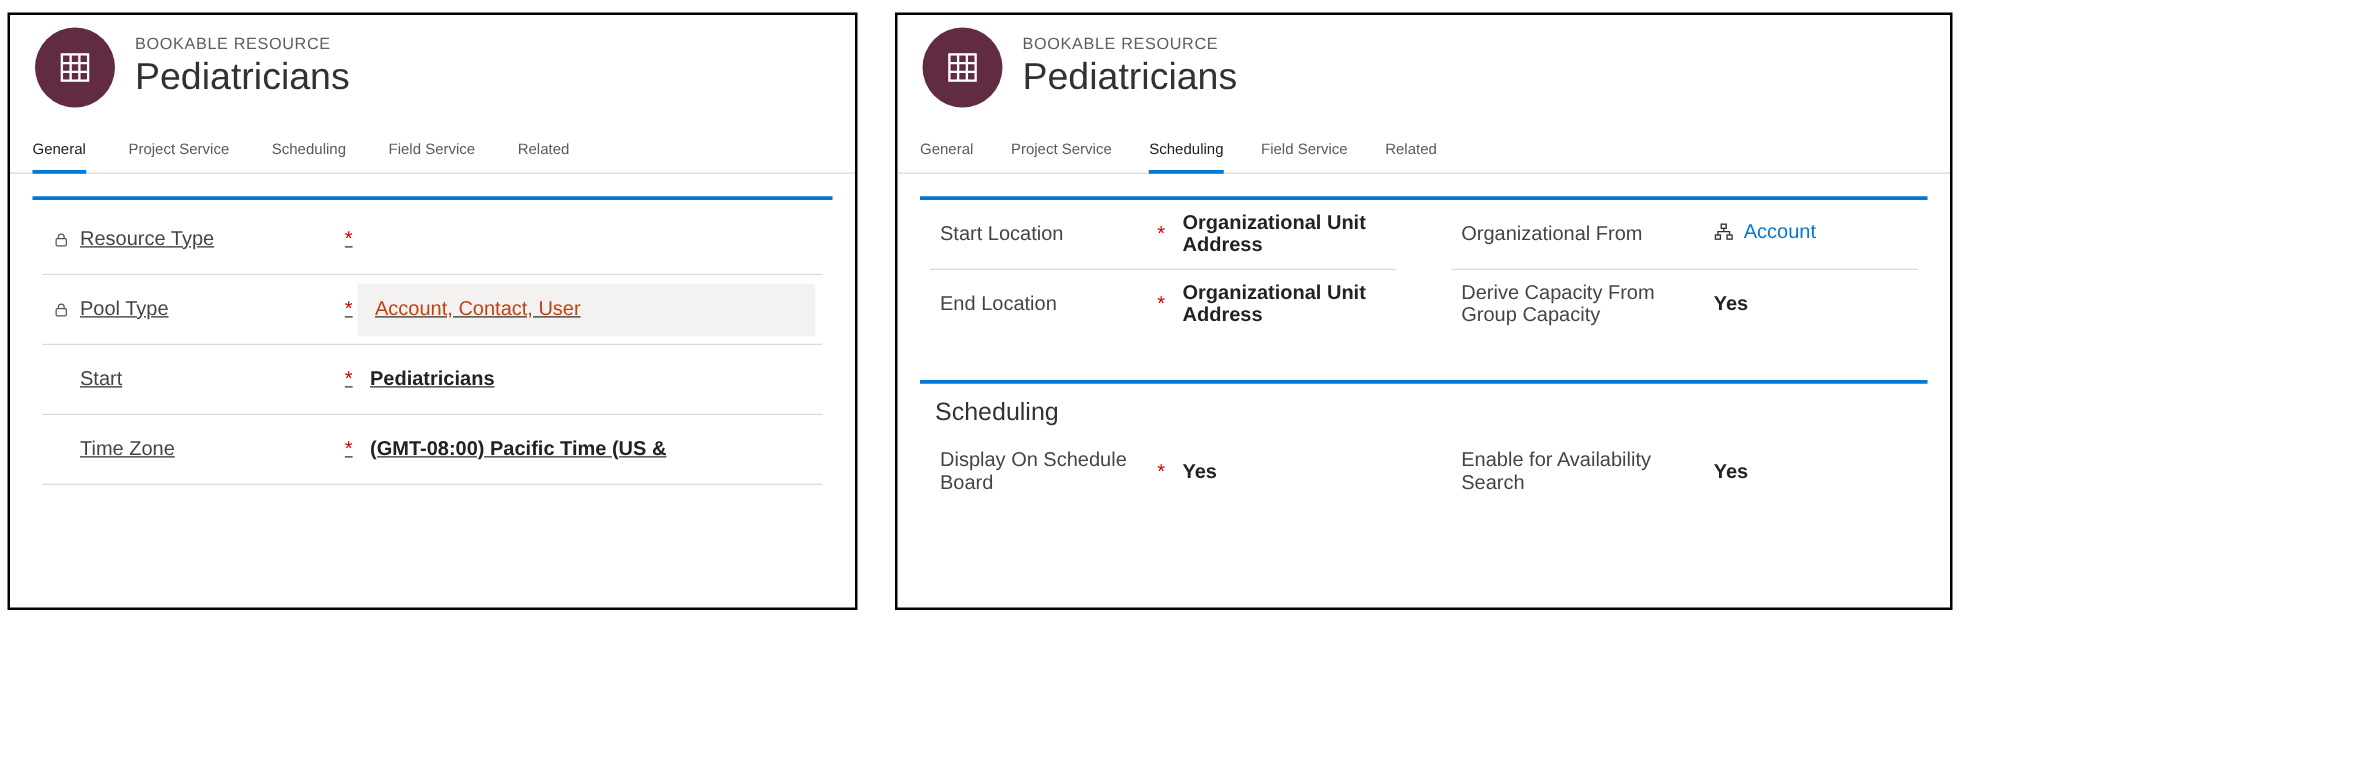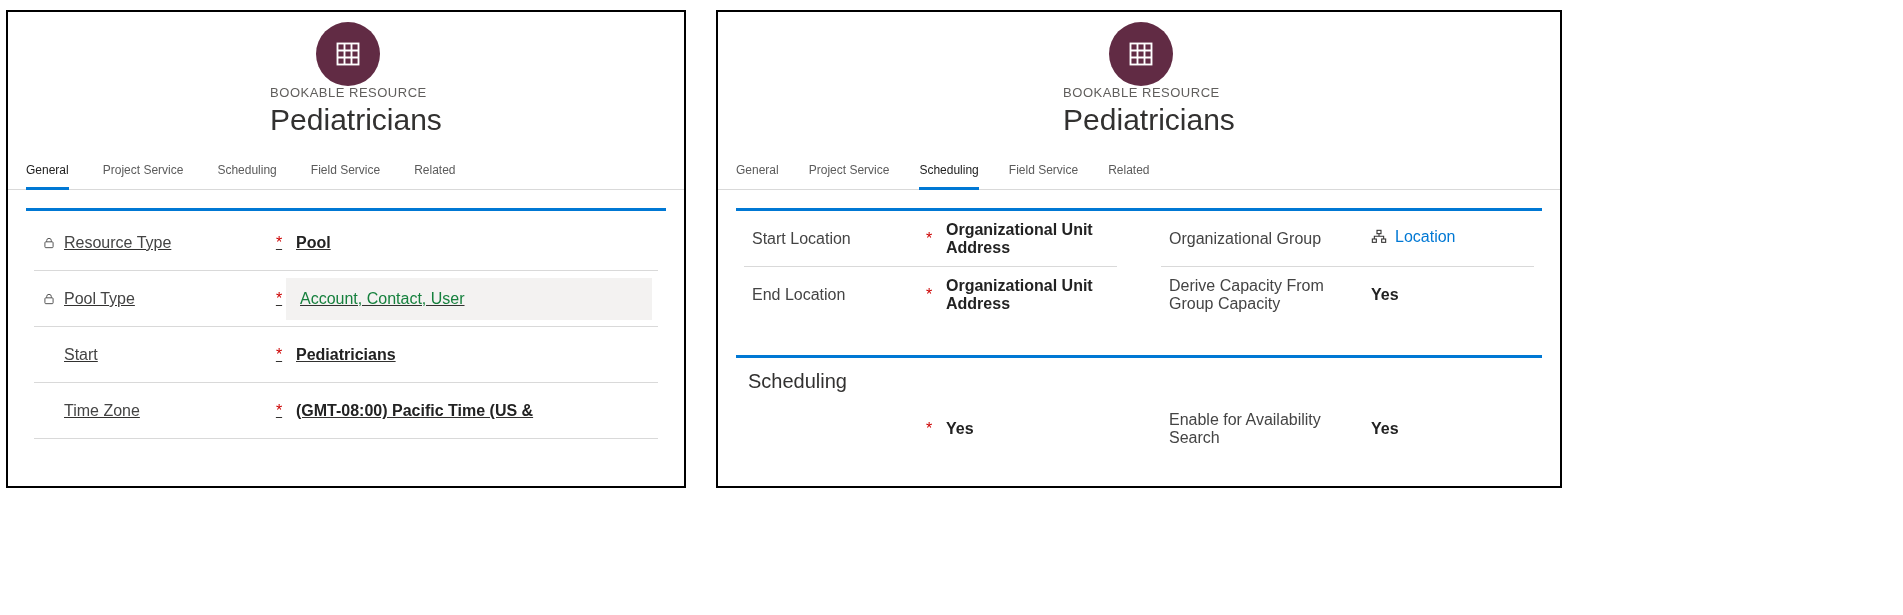--- a/index.html
+++ b/index.html
@@ -21,21 +21,21 @@
     width:1903px;
     padding:10px 0 0 6px;
   }
   .wrap{display:flex;gap:30px;}
   .panel{
     border:2px solid #000;
     background:#fff;
   }
   .panel.left{width:680px;height:478px;}
   .panel.right{width:846px;height:478px;}
-  .header{display:flex;align-items:center;padding:10px 0 0 20px;flex-direction:column;}
+  .header{display:flex;align-items:center;padding:10px 0 0 20px;}
   .iconcircle{
     width:64px;height:64px;border-radius:50%;
     background:var(--maroon);display:flex;align-items:center;justify-content:center;
     flex:0 0 auto;margin-right:16px;
   }
   .iconcircle svg{display:block;}
   .hdr-text{line-height:1.15;}
   .eyebrow{font-size:13px;letter-spacing:.5px;color:var(--subtext);font-weight:400;}
   .title{font-size:30px;font-weight:400;color:var(--text);margin-top:2px;}
   .tabs{
@@ -68,21 +68,21 @@
     padding-left:8px;
   }
   .panel.right .labelcell{width:192px;}
   .lockico{width:14px;flex:0 0 auto;display:flex;}
   .lockico svg{display:block;}
   .req{color:var(--req);flex:0 0 auto;width:14px;text-align:center;font-size:16px;margin-left:auto;}
   .valcell{
     flex:1 1 auto;font-size:16px;font-weight:600;color:#222;padding-left:10px;
   }
   .valcell.muted{
-    font-weight:400;color:#15803d;background:var(--muted-bg);
+    font-weight:400;color:#c2410c;background:var(--muted-bg);
     padding:12px 14px;margin:6px 6px 6px 0;
   }
   .twocol{display:flex;gap:44px;}
   .col{flex:1 1 50%;}
   .linkval{color:var(--blue);font-weight:400;display:inline-flex;align-items:center;gap:8px;}
   .orgico svg{display:block;}
   .labeltext{flex:1 1 auto;}
 </style>
 </head>
 <body>
@@ -117,21 +117,20 @@
           <div class="labelcell">
             <span class="lockico">
               <svg width="14" height="14" viewBox="0 0 24 24" fill="none" stroke="#555" stroke-width="1.7">
                   <rect x="5" y="10" width="14" height="10" rx="1.5"></rect>
                   <path d="M8 10V8a4 4 0 0 1 8 0v2"></path>
                 </svg>
             </span>
             <span class="labeltext">Resource Type</span>
             <span class="req">*</span>
           </div>
-          <div class="valcell">Pool</div>
         </div>
 
         <div class="row">
           <div class="labelcell">
             <span class="lockico">
               <svg width="14" height="14" viewBox="0 0 24 24" fill="none" stroke="#555" stroke-width="1.7">
                   <rect x="5" y="10" width="14" height="10" rx="1.5"></rect>
                   <path d="M8 10V8a4 4 0 0 1 8 0v2"></path>
                 </svg>
             </span>
@@ -199,52 +198,53 @@
               <div class="labelcell">
                 <span class="labeltext">End Location</span>
                 <span class="req">*</span>
               </div>
               <div class="valcell">Organizational Unit Address</div>
             </div>
           </div>
           <div class="col">
             <div class="row">
               <div class="labelcell" style="width:200px;">
-                <span class="labeltext">Organizational Group</span>
+                <span class="labeltext">Organizational From</span>
               </div>
               <div class="valcell" style="font-weight:400;">
                 <span class="linkval">
                   <span class="orgico">
                     <svg width="16" height="16" viewBox="0 0 24 24" fill="none" stroke="#323130" stroke-width="1.6">
                       <rect x="9" y="2" width="6" height="5"></rect>
                         <rect x="2" y="15" width="6" height="5"></rect>
                         <rect x="16" y="15" width="6" height="5"></rect>
                       <path d="M12 7v4M12 11H5v4M12 11h7v4"></path>
                     </svg>
                   </span>
-                  <span>Location</span>
+                  <span>Account</span>
                 </span>
               </div>
             </div>
             <div class="row last">
               <div class="labelcell" style="width:200px;">
                 <span class="labeltext">Derive Capacity From Group Capacity</span>
               </div>
               <div class="valcell">Yes</div>
             </div>
           </div>
         </div>
       </div>
 
       <div class="section">
         <div class="section-title">Scheduling</div>
         <div class="twocol">
           <div class="col">
             <div class="row last">
               <div class="labelcell">
+                <span class="labeltext">Display On Schedule Board</span>
                 <span class="req">*</span>
               </div>
               <div class="valcell">Yes</div>
             </div>
           </div>
           <div class="col">
             <div class="row last">
               <div class="labelcell" style="width:200px;">
                 <span class="labeltext">Enable for Availability Search</span>
               </div>

